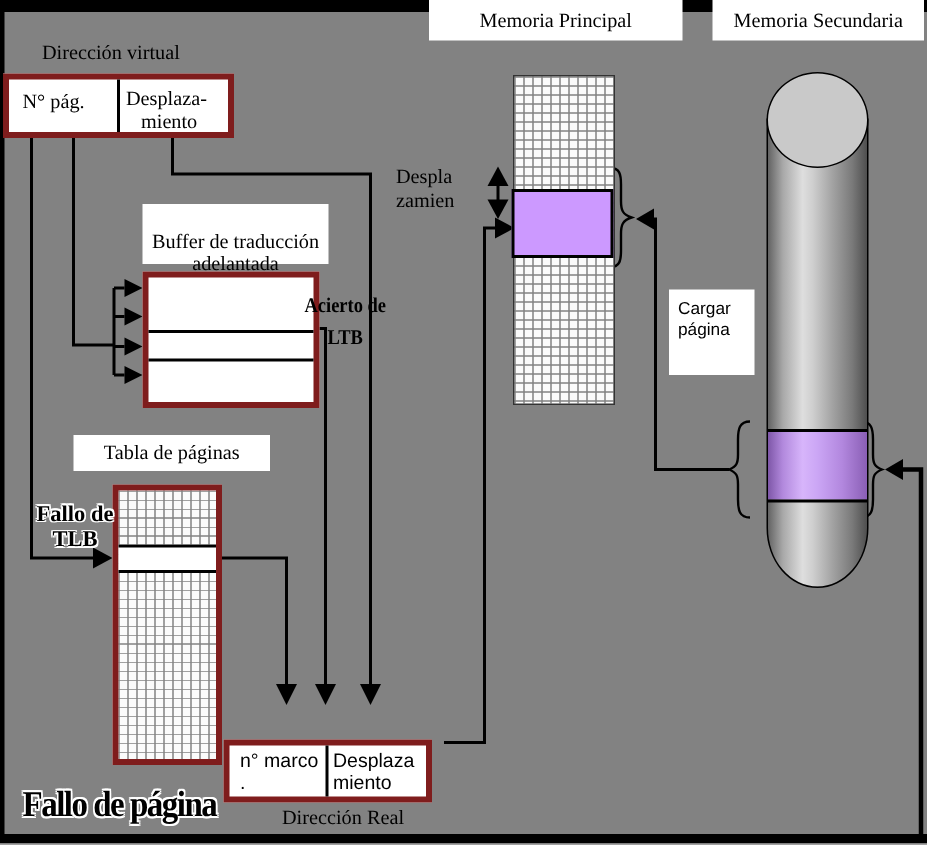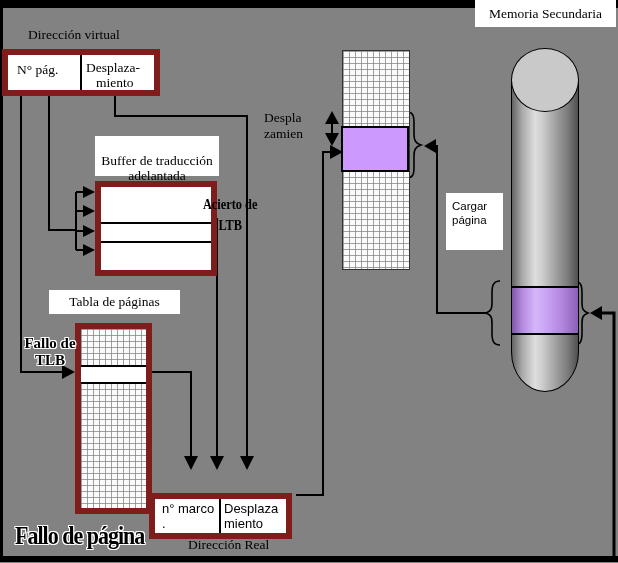--- a/index.html
+++ b/index.html
@@ -3,21 +3,21 @@
 <meta charset="utf-8">
 <style>
   html,body{margin:0;padding:0;}
   #canvas{
     position:relative; width:618px; height:563px;
     background:#828282; overflow:hidden;
     font-family:"Liberation Serif", serif;
   }
   .abs{position:absolute;}
   .whitebox{background:#ffffff; color:#000;}
-  .bordered{border:6px solid #7f1d1d;text-decoration:underline;}
+  .bordered{border:4px solid #7f1d1d;text-decoration:underline;}
   .serif13{font-size:13.5px; line-height:15px; color:#000;}
   .sans13{font-family:"Liberation Sans", sans-serif; font-size:13px; line-height:16px; color:#000;}
   .sans11{font-family:"Liberation Sans", sans-serif; font-size:11.5px; line-height:14px; color:#000;}
   .center{text-align:center;}
   .gridfill{
     background-color:#fbfbfb;
     background-image:
       repeating-linear-gradient(to bottom, rgba(130,130,130,.75) 0 1px, transparent 1px 6px),
       repeating-linear-gradient(to right, rgba(130,130,130,.75) 0 1px, transparent 1px 6px);
   }
@@ -72,20 +72,23 @@
       <polygon points="332,111 325,124 339,124"></polygon>
       <polygon points="332,146 325,133 339,133"></polygon>
     </g>
     <g stroke="#000" stroke-width="1.6" fill="none">
       <path d="M 407 112 C 413 112 414 116 414 123 L 414 134 C 414 140 415 143 421 145 C 415 147 414 150 414 156 L 414 167 C 414 174 413 178 407 178"></path>
       <path d="M 500 281 C 493 281 492 286 492 293 L 492 303 C 492 309 491 311 486 313 C 491 315 492 317 492 323 L 492 333 C 492 340 493 345 500 345"></path>
       <path d="M 574 281 C 581 281 582 286 582 293 L 582 303 C 582 309 583 311 588 313 C 583 315 582 317 582 323 L 582 333 C 582 340 581 345 574 345"></path>
     </g>
   </svg>
 
+  <div class="abs whitebox serif13 center lvl" style="left:286px;top:0;width:169px;height:27px;line-height:27px;">
+    <span>Memoria Principal</span>
+  </div>
   <div class="abs whitebox serif13 center lvl" style="left:475px;top:0;width:141px;height:27px;line-height:27px;">
     <span>Memoria Secundaria</span>
   </div>
 
   <div class="abs serif13 txt" style="left:28px;top:27px;">Dirección virtual</div>
   <div class="abs whitebox bordered lvl" style="left:2px;top:49px;width:146px;height:35px;">
     <div class="abs" style="left:72px;top:0;width:0;height:35px;border-left:2px solid #000;"></div>
     <div class="abs serif13" style="left:9px;top:7px;">N° pág.</div>
     <div class="abs serif13" style="left:78px;top:5px;">Desplaza-</div>
     <div class="abs serif13" style="left:88px;top:20px;">miento</div>

